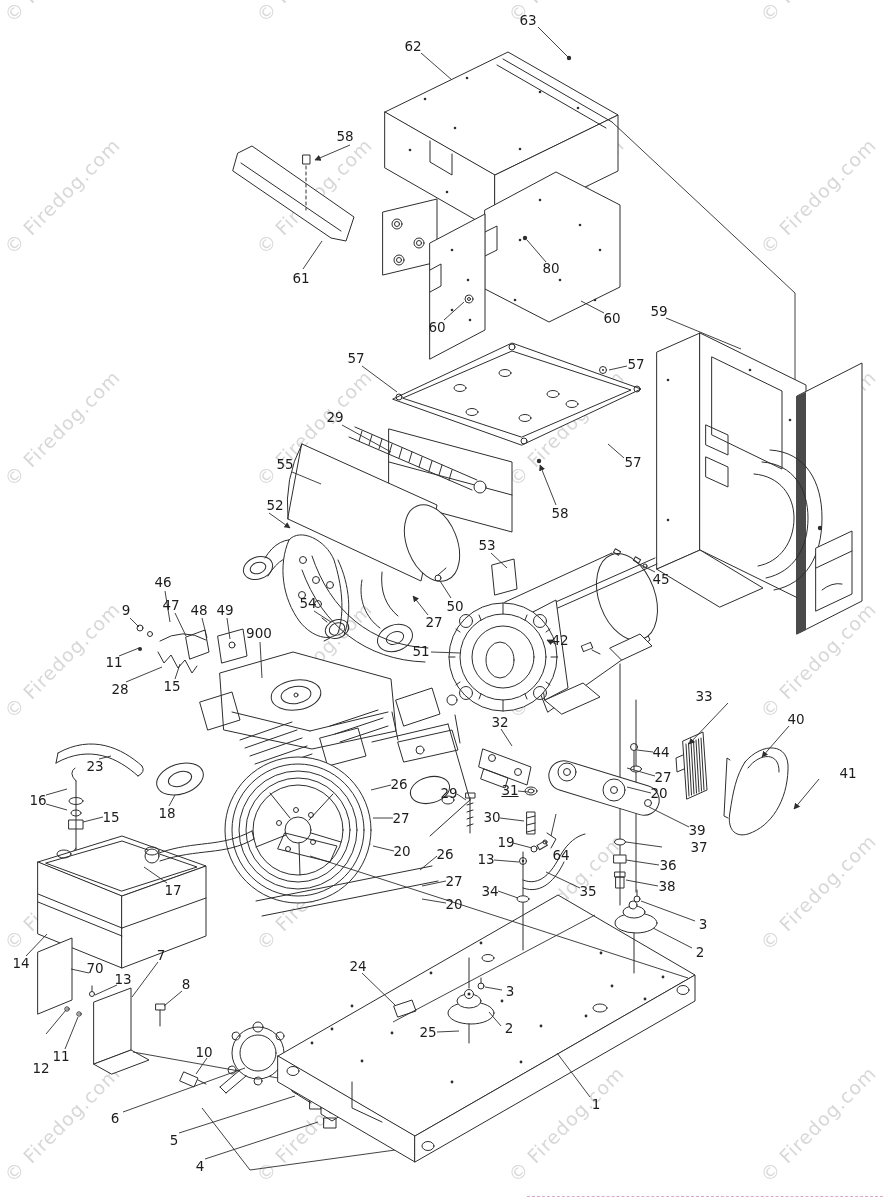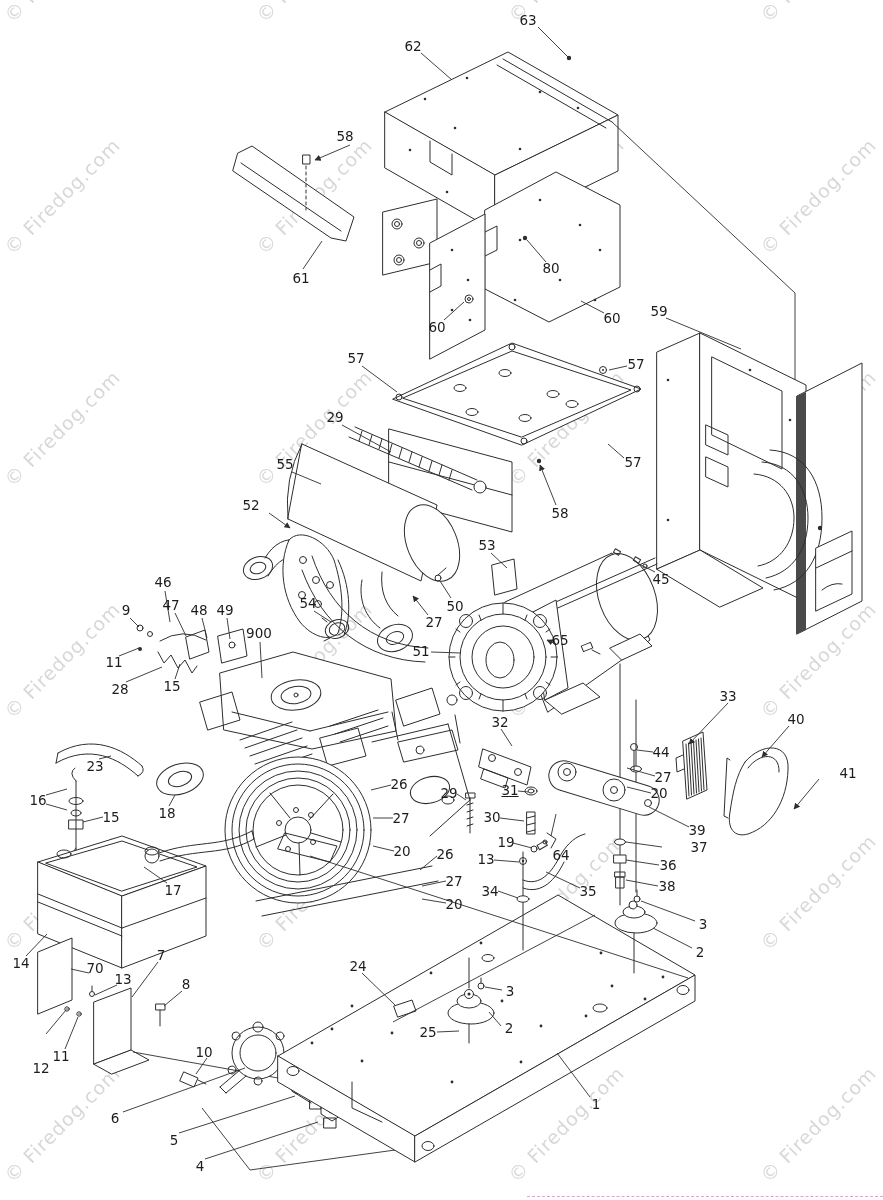--- a/index.html
+++ b/index.html
@@ -522,39 +522,39 @@
       <span class="callout" style="left: 301px; top: 278px;">61</span>
       <span class="callout" style="left: 551px; top: 268px;">80</span>
       <span class="callout" style="left: 437px; top: 327px;">60</span>
       <span class="callout" style="left: 612px; top: 318px;">60</span>
       <span class="callout" style="left: 659px; top: 311px;">59</span>
       <span class="callout" style="left: 356px; top: 358px;">57</span>
       <span class="callout" style="left: 636px; top: 364px;">57</span>
       <span class="callout" style="left: 335px; top: 417px;">29</span>
       <span class="callout" style="left: 285px; top: 464px;">55</span>
       <span class="callout" style="left: 633px; top: 462px;">57</span>
-      <span class="callout" style="left: 251px; top: 505px;">52</span>
+      <span class="callout" style="left: 275px; top: 505px;">52</span>
       <span class="callout" style="left: 560px; top: 513px;">58</span>
       <span class="callout" style="left: 487px; top: 545px;">53</span>
       <span class="callout" style="left: 661px; top: 579px;">45</span>
       <span class="callout" style="left: 163px; top: 582px;">46</span>
       <span class="callout" style="left: 126px; top: 610px;">9</span>
       <span class="callout" style="left: 171px; top: 605px;">47</span>
       <span class="callout" style="left: 199px; top: 610px;">48</span>
       <span class="callout" style="left: 225px; top: 610px;">49</span>
       <span class="callout" style="left: 308px; top: 603px;">54</span>
       <span class="callout" style="left: 455px; top: 606px;">50</span>
       <span class="callout" style="left: 434px; top: 622px;">27</span>
       <span class="callout" style="left: 259px; top: 633px;">900</span>
-      <span class="callout" style="left: 560px; top: 640px;">65</span>
+      <span class="callout" style="left: 560px; top: 640px;">42</span>
       <span class="callout" style="left: 421px; top: 651px;">51</span>
       <span class="callout" style="left: 114px; top: 662px;">11</span>
       <span class="callout" style="left: 172px; top: 686px;">15</span>
       <span class="callout" style="left: 120px; top: 689px;">28</span>
-      <span class="callout" style="left: 728px; top: 696px;">33</span>
+      <span class="callout" style="left: 704px; top: 696px;">33</span>
       <span class="callout" style="left: 796px; top: 719px;">40</span>
       <span class="callout" style="left: 500px; top: 722px;">32</span>
       <span class="callout" style="left: 95px; top: 766px;">23</span>
       <span class="callout" style="left: 661px; top: 752px;">44</span>
       <span class="callout" style="left: 848px; top: 773px;">41</span>
       <span class="callout" style="left: 663px; top: 777px;">27</span>
       <span class="callout" style="left: 399px; top: 784px;">26</span>
       <span class="callout" style="left: 659px; top: 793px;">20</span>
       <span class="callout" style="left: 449px; top: 793px;">29</span>
       <span class="callout" style="left: 510px; top: 790px; text-decoration: underline;">31</span>

